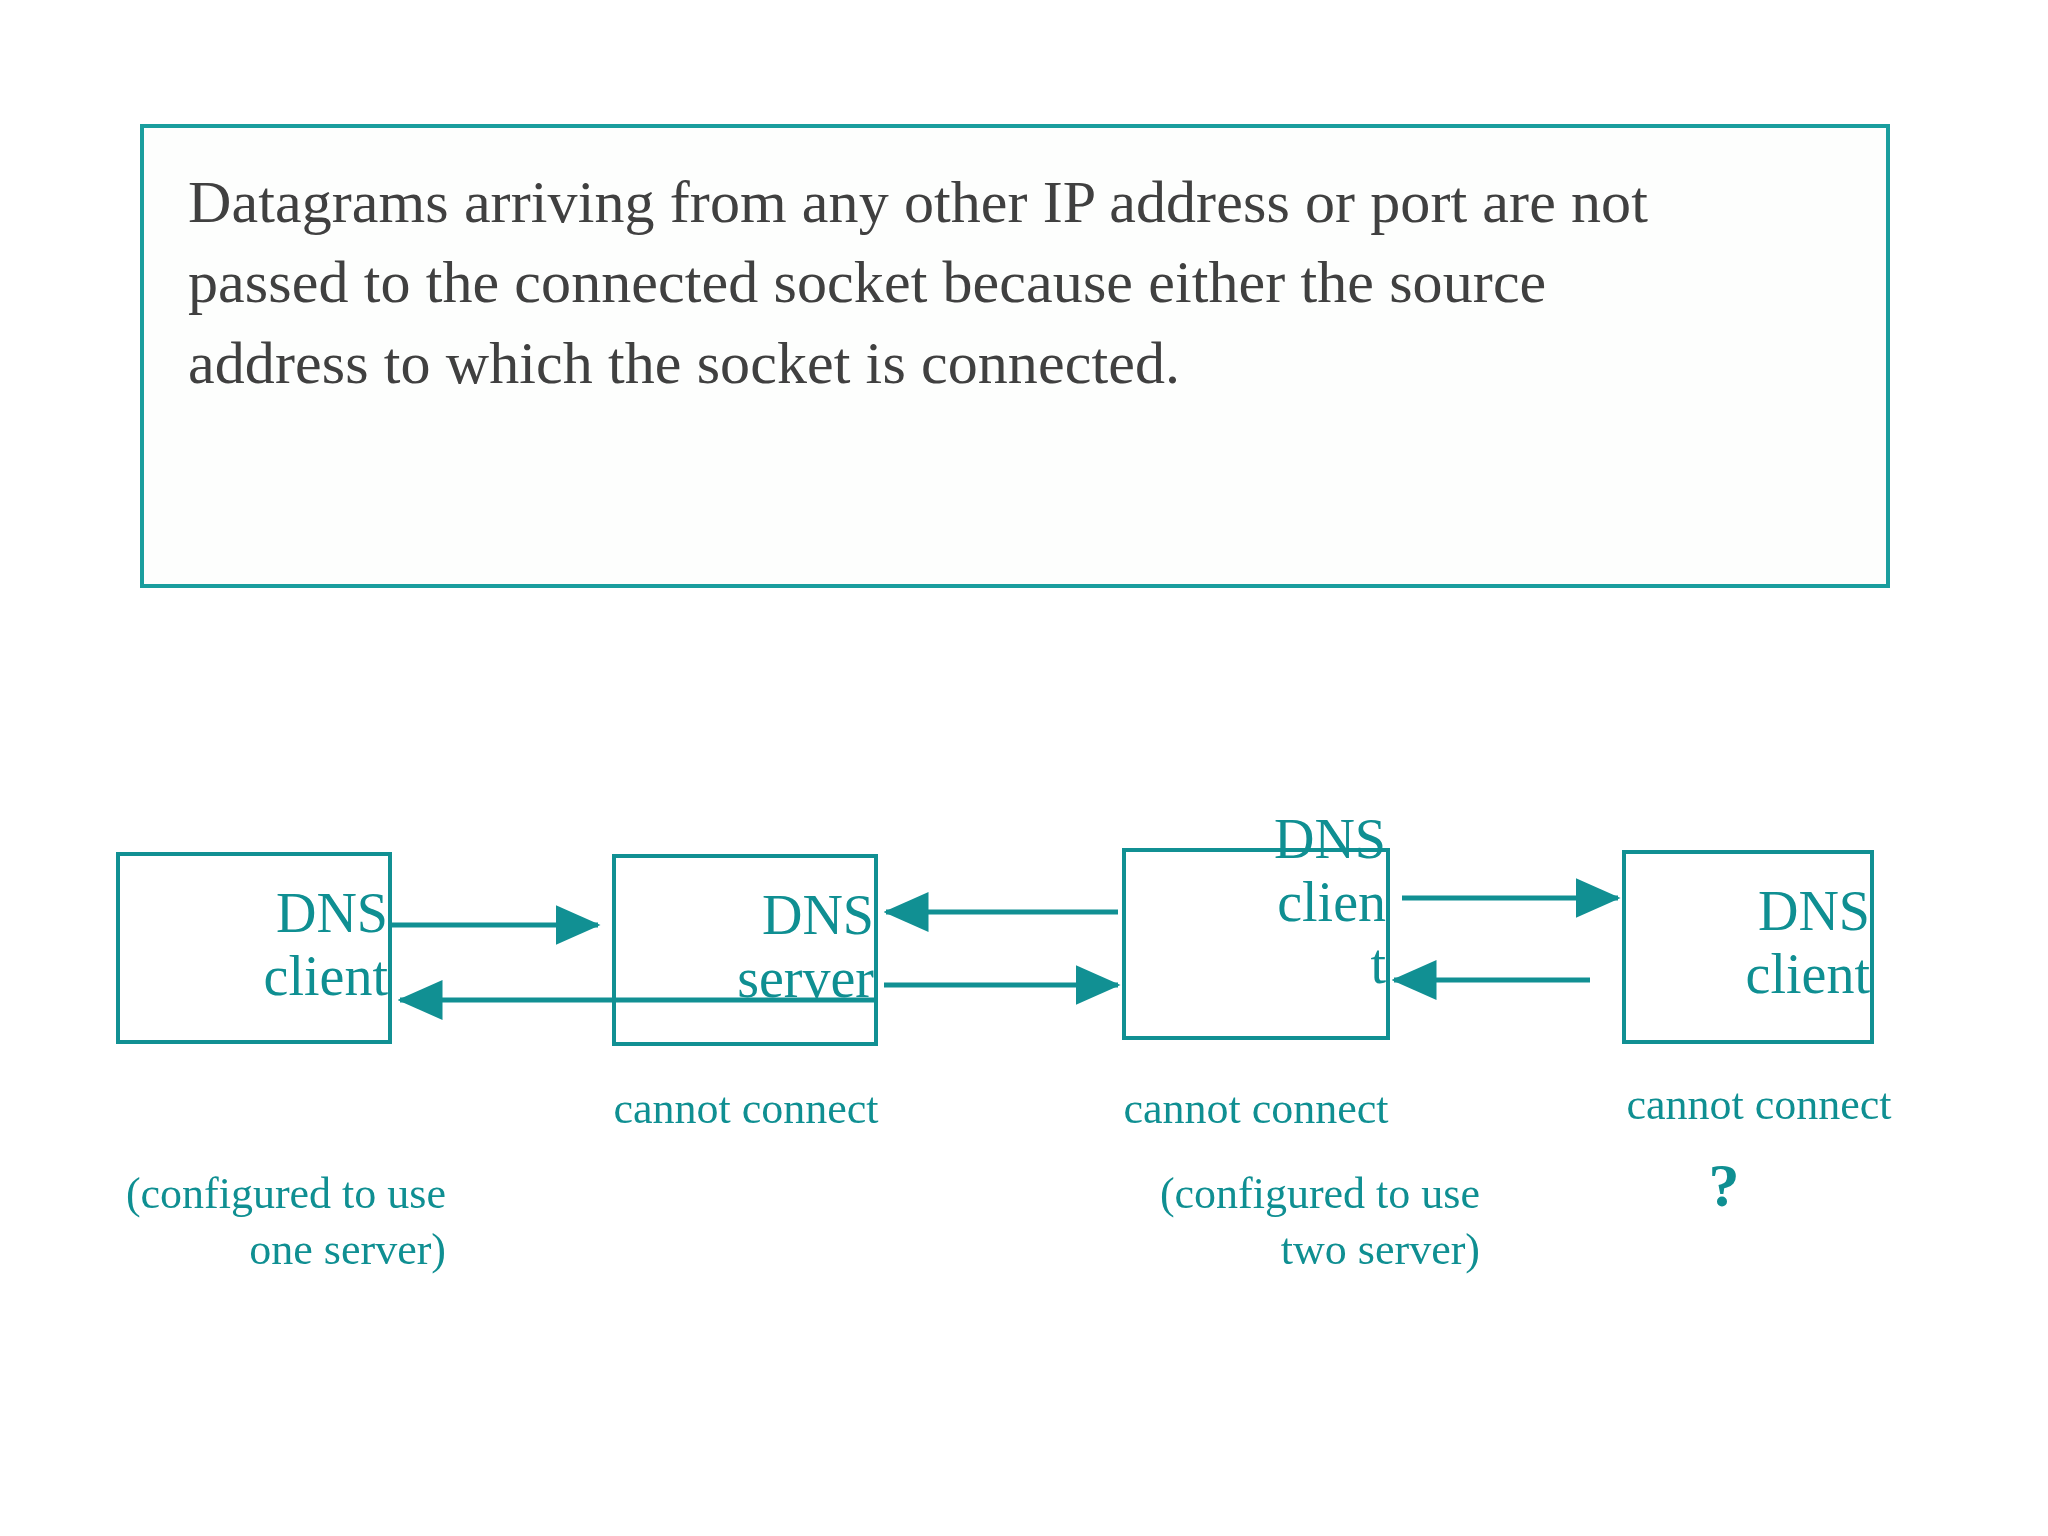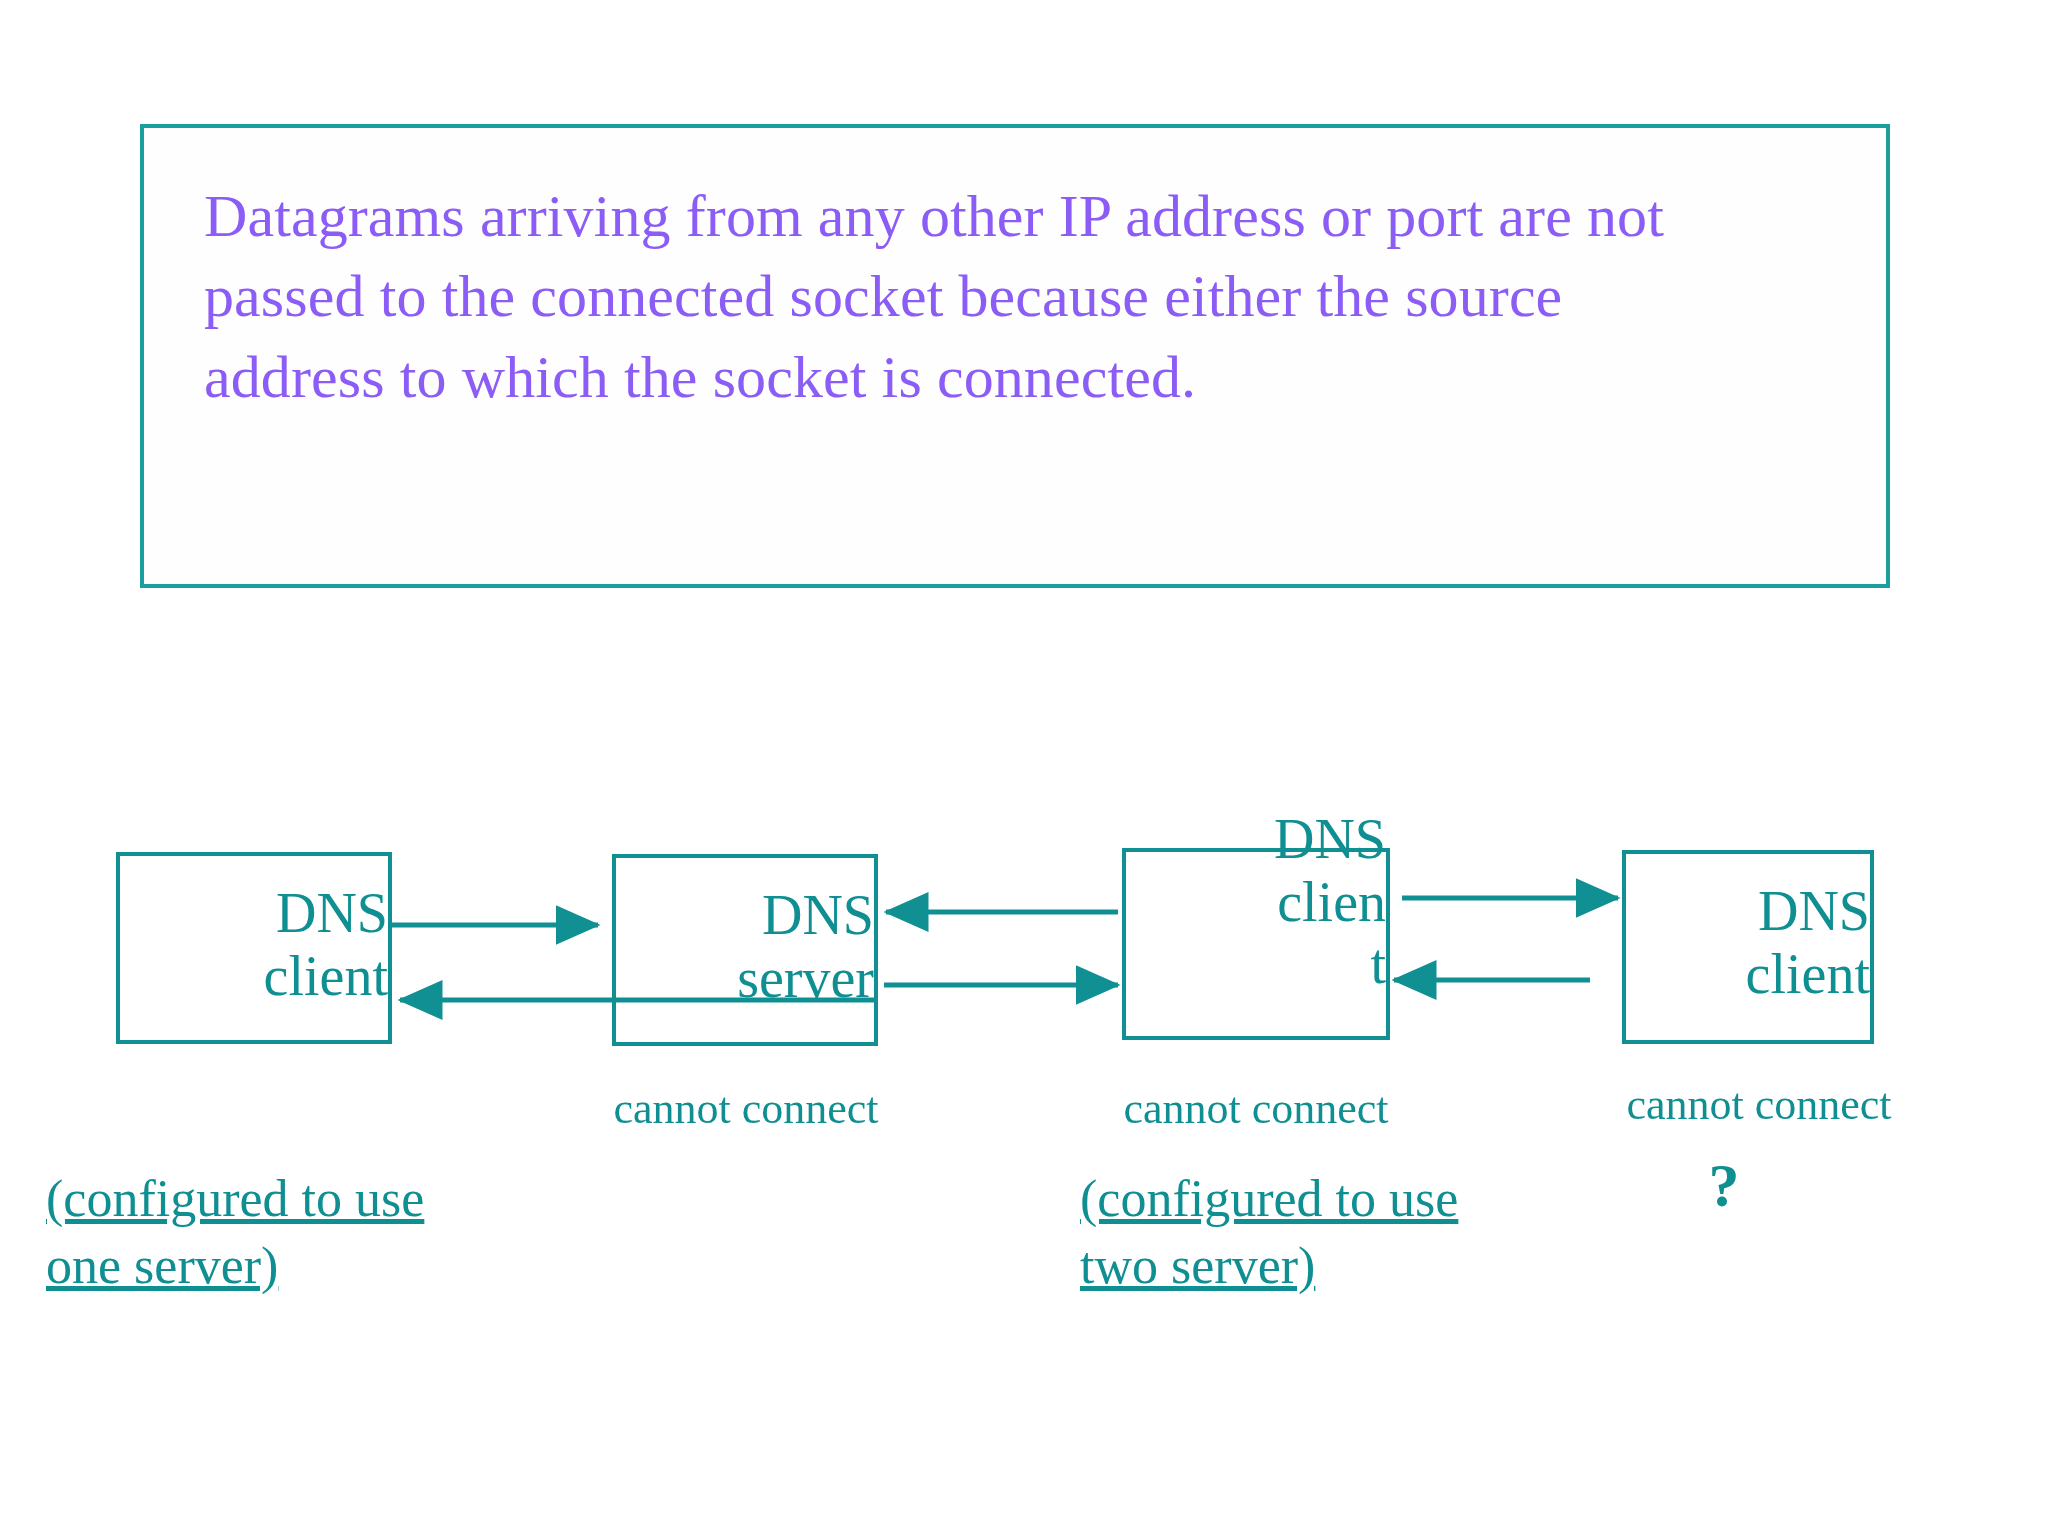--- a/index.html
+++ b/index.html
@@ -22,28 +22,27 @@
     left: 140px;
     top: 124px;
     width: 1750px;
     height: 464px;
     border: 4px solid #1a9e9e;
     background: #fdfefd;
     box-sizing: border-box;
   }
   .statement-text {
     position: absolute;
-    left: 60px;
+    left: 44px;
     top: 34px;
     width: 1660px;
     font-size: 60px;
     line-height: 1.34;
-    color: #8b5cf6;
+    color: #404040;
     letter-spacing: 0.1px;
-    margin-top: 14px;
   }
   .statement-line {
     display: block;
     white-space: nowrap;
   }
 
   
   .diagram {
     position: absolute;
     left: 0;
@@ -102,26 +101,25 @@
     text-align: center;
     white-space: nowrap;
   }
   #cap-1 { left: 116px; top: 1082px; width: 276px; }
   #cap-2 { left: 586px; top: 1082px; width: 320px; }
   #cap-3 { left: 1096px; top: 1082px; width: 320px; }
   #cap-4 { left: 1596px; top: 1078px; width: 326px; }
 
   .config-note {
     position: absolute;
-    font-size: 52px;
+    font-size: 44px;
     line-height: 1.28;
     color: #0f8f92;
-    text-align: left;
+    text-align: right;
     white-space: pre-line;
-    text-decoration: underline;
   }
   #note-1 { left: 46px; top: 1166px; width: 400px; }
   #note-2 { left: 1080px; top: 1166px; width: 400px; }
 
   .question-mark {
     position: absolute;
     left: 1664px;
     top: 1150px;
     width: 120px;
     text-align: center;

